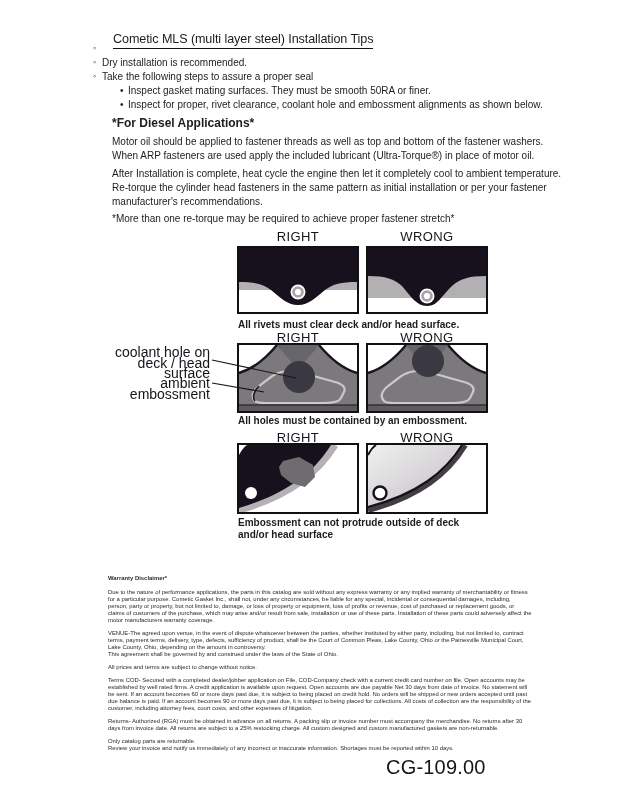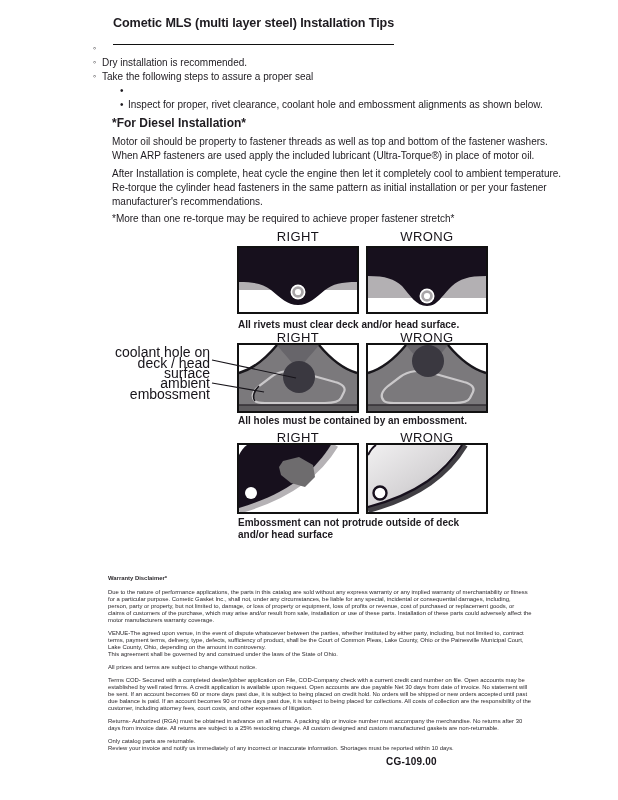--- a/index.html
+++ b/index.html
@@ -2,22 +2,22 @@
 <html><head>
 <meta charset="utf-8">
 <style>
   html,body{margin:0;padding:0;background:#ffffff;}
   .page{
     position:relative;width:618px;height:800px;background:#ffffff;
     font-family:"Liberation Sans","DejaVu Sans",sans-serif;color:#1e1b20;overflow:hidden;
   }
   
   .title{
-    position:absolute;left:113px;top:16px;font-size:12.6px;font-weight:bold;
-    border-bottom:1.6px solid #111;padding-bottom:14px;letter-spacing:-0.1px;white-space:nowrap;
+    position:absolute;left:113px;top:32px;font-size:12.6px;font-weight:normal;
+    border-bottom:1.6px solid #111;padding-bottom:2px;letter-spacing:-0.1px;white-space:nowrap;
   }
   
   .bullets{position:absolute;left:93px;top:42px;width:460px;font-size:10px;line-height:13.9px;}
   .bullet-row{display:flex;}
   .b-marker{width:9px;flex:0 0 9px;font-size:9px;line-height:13.9px;}
   .sub{margin-left:27px;}
   .sub .b-marker{width:8px;flex:0 0 8px;font-size:10px;}
   
   .diesel-head{position:absolute;left:112px;top:116px;font-size:12px;font-weight:bold;}
   .para{position:absolute;left:112px;width:450px;font-size:10px;line-height:13.9px;}
@@ -37,21 +37,21 @@
   .annot{position:absolute;width:97px;text-align:right;font-size:14px;line-height:10.6px;color:#17141a;}
   .annot1{left:113px;top:347px;}
   .annot2{left:100px;top:378px;width:110px;}
   .leader{position:absolute;left:208px;top:352px;z-index:5;}
   
   .fineprint{position:absolute;left:108px;top:575px;width:424px;font-size:5.9px;line-height:7px;color:#2b282c;}
   .fineprint .fp-head{font-weight:bold;margin-bottom:7px;}
   .fineprint .blk{margin:0 0 6px 0;}
   .fineprint .line{margin:0;}
   
-  .pagecode{position:absolute;left:386px;top:756px;font-size:10px;color:#17141a;letter-spacing:0.2px;font-weight:bold;}
+  .pagecode{position:absolute;left:386px;top:756px;font-size:20px;color:#17141a;letter-spacing:0.2px;}
 </style>
 </head>
 <body>
 
 <div class="page">
 
   <div class="title">Cometic MLS (multi layer steel) Installation Tips</div>
 
   <div class="bullets">
     <div class="bullet-row">
@@ -60,29 +60,30 @@
     <div class="bullet-row">
       <span class="b-marker">◦</span>
       <span>Dry installation is recommended.</span>
     </div>
     <div class="bullet-row">
       <span class="b-marker">◦</span>
       <span>Take the following steps to assure a proper seal</span>
     </div>
     <div class="bullet-row sub">
       <span class="b-marker">•</span>
+      <span>Inspect gasket mating surfaces.  They must be smooth 50RA or finer.</span>
     </div>
     <div class="bullet-row sub">
       <span class="b-marker">•</span>
       <span>Inspect for proper, rivet clearance, coolant hole and embossment alignments as shown below.</span>
     </div>
   </div>
 
-  <div class="diesel-head">*For Diesel Installation*</div>
-  <div class="para p1">Motor oil should be property to fastener threads as well as top and bottom of the fastener washers. When ARP fasteners are used apply the included lubricant (Ultra-Torque®) in place of motor oil.</div>
+  <div class="diesel-head">*For Diesel Applications*</div>
+  <div class="para p1">Motor oil should be applied to fastener threads as well as top and bottom of the fastener washers. When ARP fasteners are used apply the included lubricant (Ultra-Torque®) in place of motor oil.</div>
   <div class="para note">*More than one re-torque may be required to achieve proper fastener stretch*</div>
   <div class="para p2">After Installation is complete, heat cycle the engine then let it completely cool to ambient temperature. Re-torque the cylinder head fasteners in the same pattern as initial installation or per your fastener manufacturer's recommendations.</div>
 
   <div class="diag-labels r1-labels">
     <div class="lab">RIGHT</div>
     <div class="lab">WRONG</div>
   </div>
   <div class="diag-images r1-images">
     <svg width="122" height="68" viewBox="0 0 122 68">
       <rect x="1" y="1" width="120" height="66" fill="#ffffff" stroke="#111" stroke-width="2"></rect>

